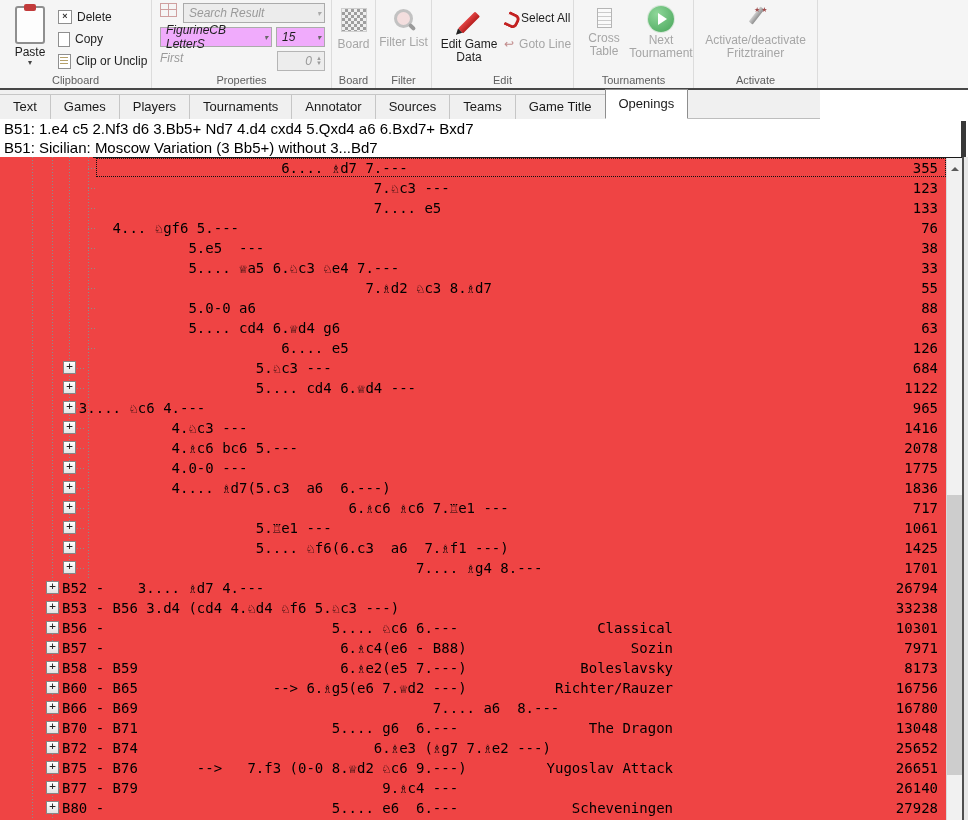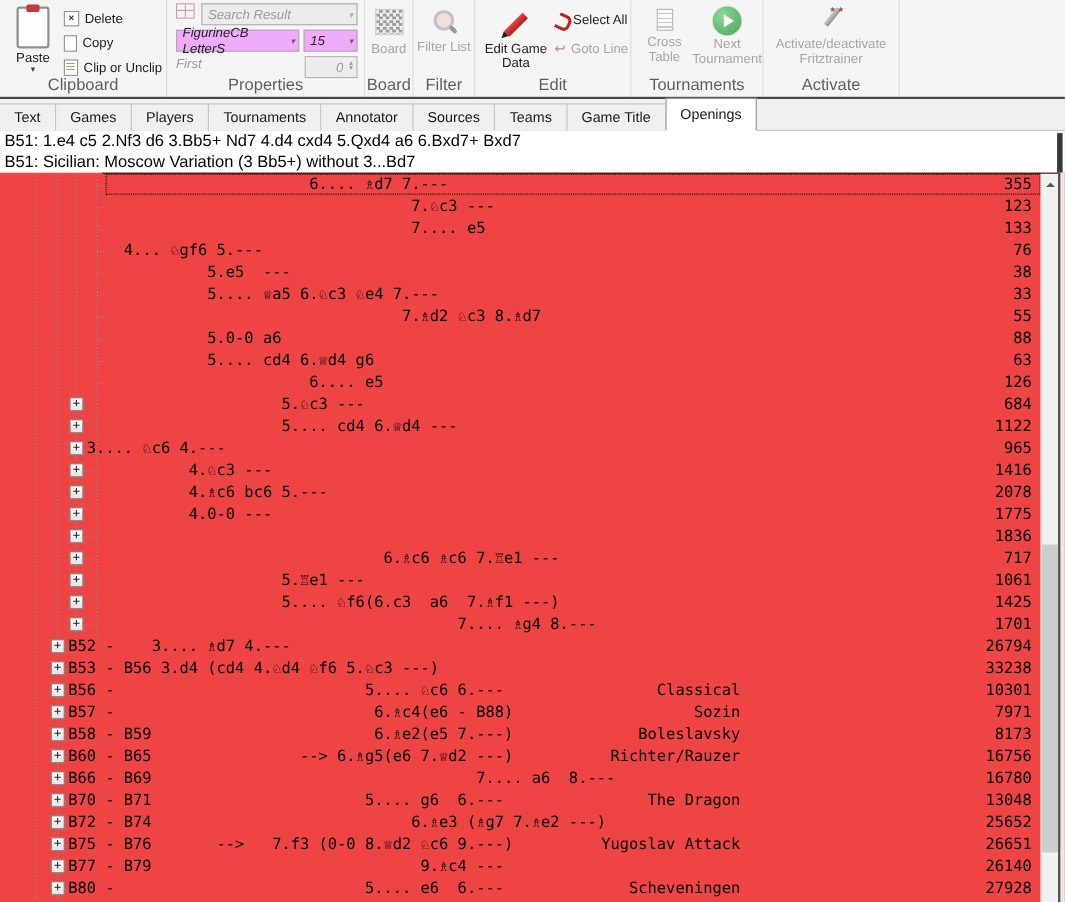--- a/index.html
+++ b/index.html
@@ -2,21 +2,21 @@
 <html><head>
 <meta charset="utf-8">
 <style>
   html,body{margin:0;padding:0;}
   body{width:968px;height:820px;position:relative;overflow:hidden;background:#fff;
        font-family:"Liberation Sans",sans-serif;-webkit-font-smoothing:antialiased;}
 
   
   #ribbon{position:absolute;top:0;left:0;width:968px;height:88px;background:#f5f5f5;display:flex;}
   .rgroup{position:relative;height:88px;border-right:1px solid #dcdcdc;box-sizing:border-box;flex:0 0 auto;}
-  .rgroup-label{position:absolute;bottom:2px;left:0;right:0;text-align:center;font-size:15px;color:#5f5f5f;}
+  .rgroup-label{position:absolute;bottom:2px;left:0;right:0;text-align:center;font-size:11px;color:#5f5f5f;}
   .dis{color:#a6a6a6 !important;}
   .en{color:#1e1e1e;}
 
   
   .paste-btn{position:absolute;left:8px;top:4px;width:44px;text-align:center;font-size:12px;color:#1e1e1e;}
   .paste-icon{width:26px;height:34px;border:2px solid #8f8f8f;border-radius:3px;background:#fdfdfd;margin:2px auto 1px;position:relative;}
   .paste-icon::before{content:"";position:absolute;top:-4px;left:50%;transform:translateX(-50%);width:12px;height:7px;background:#c23b3b;border-radius:2px;}
   .paste-arrow{font-size:8px;color:#444;line-height:7px;}
   .clip-col{position:absolute;left:58px;top:7px;}
   .small-btn{display:flex;align-items:center;height:20px;font-size:12px;color:#1e1e1e;white-space:nowrap;margin-bottom:2px;}
@@ -61,21 +61,21 @@
   .icon-wand{width:26px;height:26px;position:relative;display:inline-block;}
   .icon-wand::before{content:"";position:absolute;left:4px;top:7px;width:19px;height:5px;background:linear-gradient(#cfcfcf,#8f8f8f);transform:rotate(-52deg);border-radius:1px;}
   .icon-wand::after{content:"\2605 \2605";position:absolute;right:0px;top:-3px;font-size:7px;color:#a14d4d;letter-spacing:1px;}
 
   
   .edit-right{position:absolute;left:72px;top:8px;}
   .edit-right .small-btn{margin-bottom:6px;}
 
   
   #ribbon-divider{position:absolute;top:88px;left:0;width:968px;height:2px;background:#474747;}
-  #tabbar{position:absolute;top:90px;left:0;width:968px;height:29px;background:#f0f0f0;display:flex;align-items:flex-end;}
+  #tabbar{position:absolute;top:90px;left:0;width:820px;height:29px;background:#f0f0f0;display:flex;align-items:flex-end;}
   #tabbar::after{content:"";position:absolute;bottom:0;left:0;right:0;height:1px;background:#bdbdbd;}
   .tab{position:relative;z-index:1;font-size:13px;color:#1a1a1a;padding:4px 13px 6px;border:1px solid #c6c6c6;border-bottom:none;margin-left:-1px;background:#f0f0f0;height:14px;white-space:nowrap;}
   .tab.active{z-index:3;background:#fff;border-color:#8e8e8e;padding-top:6px;margin-bottom:0px;height:16px;border-bottom:1px solid #fff;margin-top:-2px;}
 
   
   #hdr{position:absolute;top:119px;left:0;width:968px;height:38px;background:#fff;font-size:15px;color:#000;}
   #hdr .hline{padding:1px 18px 0 4px;line-height:18px;white-space:nowrap;}
   #hdr .hbar{position:absolute;right:2px;top:2px;width:5px;height:36px;background:#383838;}
 
   
@@ -334,20 +334,21 @@
       </div>
       <div class="tree-row">
         <span class="ebox inner">+</span>
         <span class="stub inner"></span>
         <span class="row-text">             4.0-0 ---</span>
         <span class="row-count">1775</span>
       </div>
       <div class="tree-row">
         <span class="ebox inner">+</span>
         <span class="stub inner"></span>
+        <span class="row-text">             4.... ♗d7(5.c3  a6  6.---)</span>
         <span class="row-count">1836</span>
       </div>
       <div class="tree-row">
         <span class="ebox inner">+</span>
         <span class="stub inner"></span>
         <span class="row-text">                                  6.♗c6 ♗c6 7.♖e1 ---</span>
         <span class="row-count">717</span>
       </div>
       <div class="tree-row">
         <span class="ebox inner">+</span>

